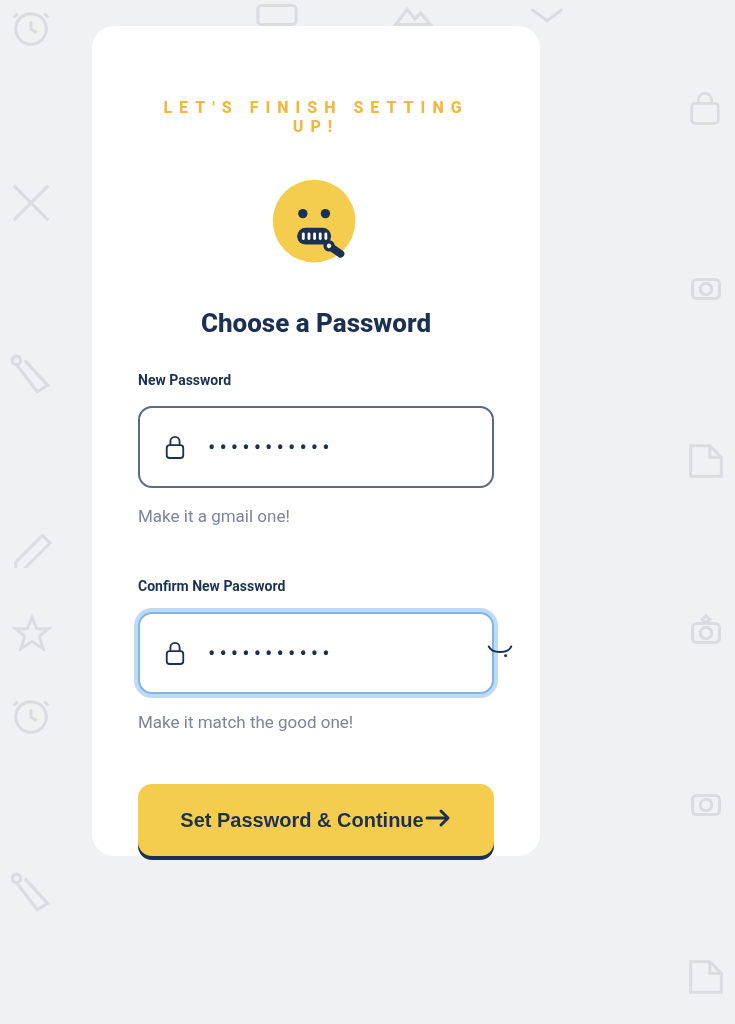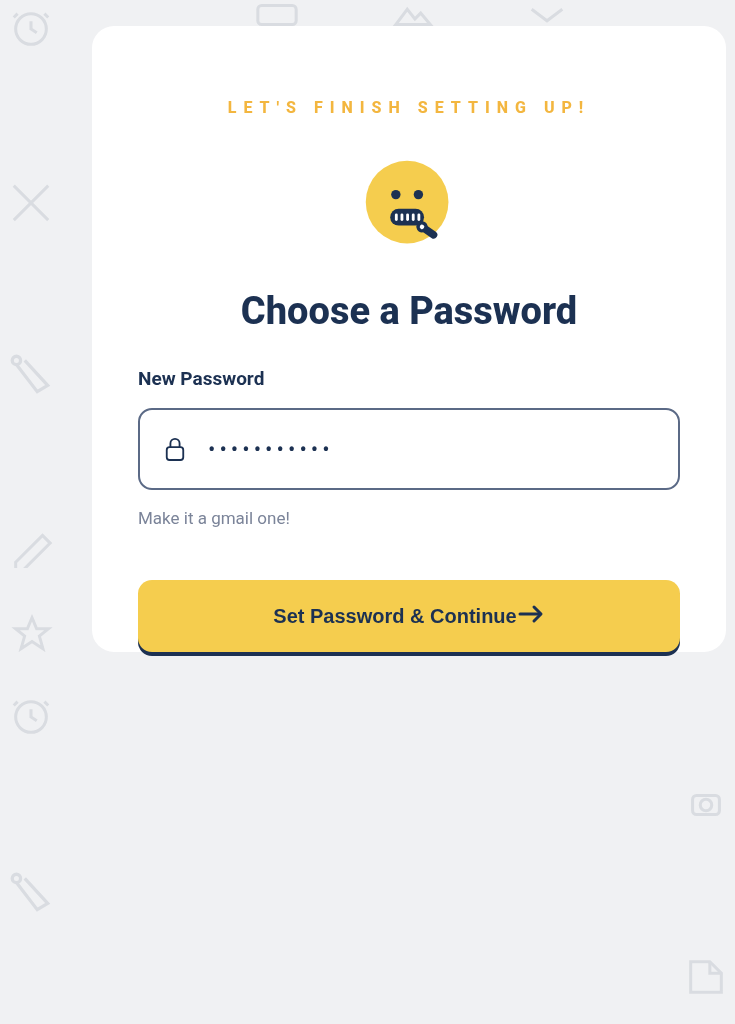--- a/index.html
+++ b/index.html
@@ -21,21 +21,21 @@
   }
   .bg-icon {
     position: absolute;
     color: #d6d9de;
     opacity: 0.85;
   }
   .card {
     position: absolute;
     left: 92px;
     top: 26px;
-    width: 634px;
+    width: 448px;
     background: #ffffff;
     border-radius: 22px;
     padding: 72px 46px 0 46px;
     z-index: 1;
   }
   .eyebrow {
     text-align: center;
     color: #f3b63f;
     font-weight: 800;
     font-size: 16px;
@@ -45,36 +45,36 @@
   }
   .illus {
     display: flex;
     justify-content: center;
     margin-bottom: 38px;
   }
   .title {
     text-align: center;
     color: #1c3152;
     font-weight: 800;
-    font-size: 38px;
+    font-size: 26px;
     margin-bottom: 34px;
   }
   .subtitle {
     text-align: center;
     color: #4a5670;
     font-size: 19px;
     line-height: 1.65;
     margin: 0 8px 70px 8px;
   }
   .field { margin-bottom: 52px; }
   .field-label {
     display: block;
     color: #1c3152;
     font-weight: 700;
-    font-size: 19px;
+    font-size: 14px;
     margin-bottom: 18px;
   }
   .input-wrap {
     position: relative;
     display: flex;
     align-items: center;
     height: 82px;
     border: 2px solid #5b6a86;
     border-radius: 14px;
     padding: 0 24px;
@@ -232,20 +232,39 @@
         <svg width="22" height="26" viewBox="0 0 24 28" fill="none" stroke="currentColor" stroke-width="2">
           <rect x="3" y="12" width="18" height="14" rx="3"></rect>
           <path d="M7 12V8a5 5 0 0110 0v4"></path>
         </svg>
       </span>
       <input class="pw-input" type="password" value="•••••••••••" style="">
     </div>
     <div class="hint">Make it a gmail one!</div>
   </div>
 
+  <div class="field">
+    <label class="field-label">Confirm New Password</label>
+    <div class="input-wrap focused">
+      <span class="lock-icon">
+        <svg width="22" height="26" viewBox="0 0 24 28" fill="none" stroke="currentColor" stroke-width="2">
+          <rect x="3" y="12" width="18" height="14" rx="3"></rect>
+          <path d="M7 12V8a5 5 0 0110 0v4"></path>
+        </svg>
+      </span>
+      <input class="pw-input" type="password" value="•••••••••••" style="">
+      <span class="eye-icon">
+        <svg width="28" height="20" viewBox="0 0 30 20" fill="none" stroke="currentColor" stroke-width="2.2" stroke-linecap="round">
+          <path d="M3 3c3 8 21 8 24 0"></path>
+          <circle cx="21" cy="13" r="1.6" fill="currentColor" stroke="none"></circle>
+        </svg>
+      </span>
+    </div>
+    <div class="hint">Make it match the good one!</div>
+  </div>
 
   <button class="submit-btn">
     <span>Set Password &amp; Continue</span>
     <span>
       <svg width="28" height="20" viewBox="0 0 28 20" fill="none" stroke="#1c3152" stroke-width="3" stroke-linecap="round" stroke-linejoin="round">
         <path d="M3 10h20"></path>
         <path d="M17 3l7 7-7 7"></path>
       </svg>
     </span>
   </button>

